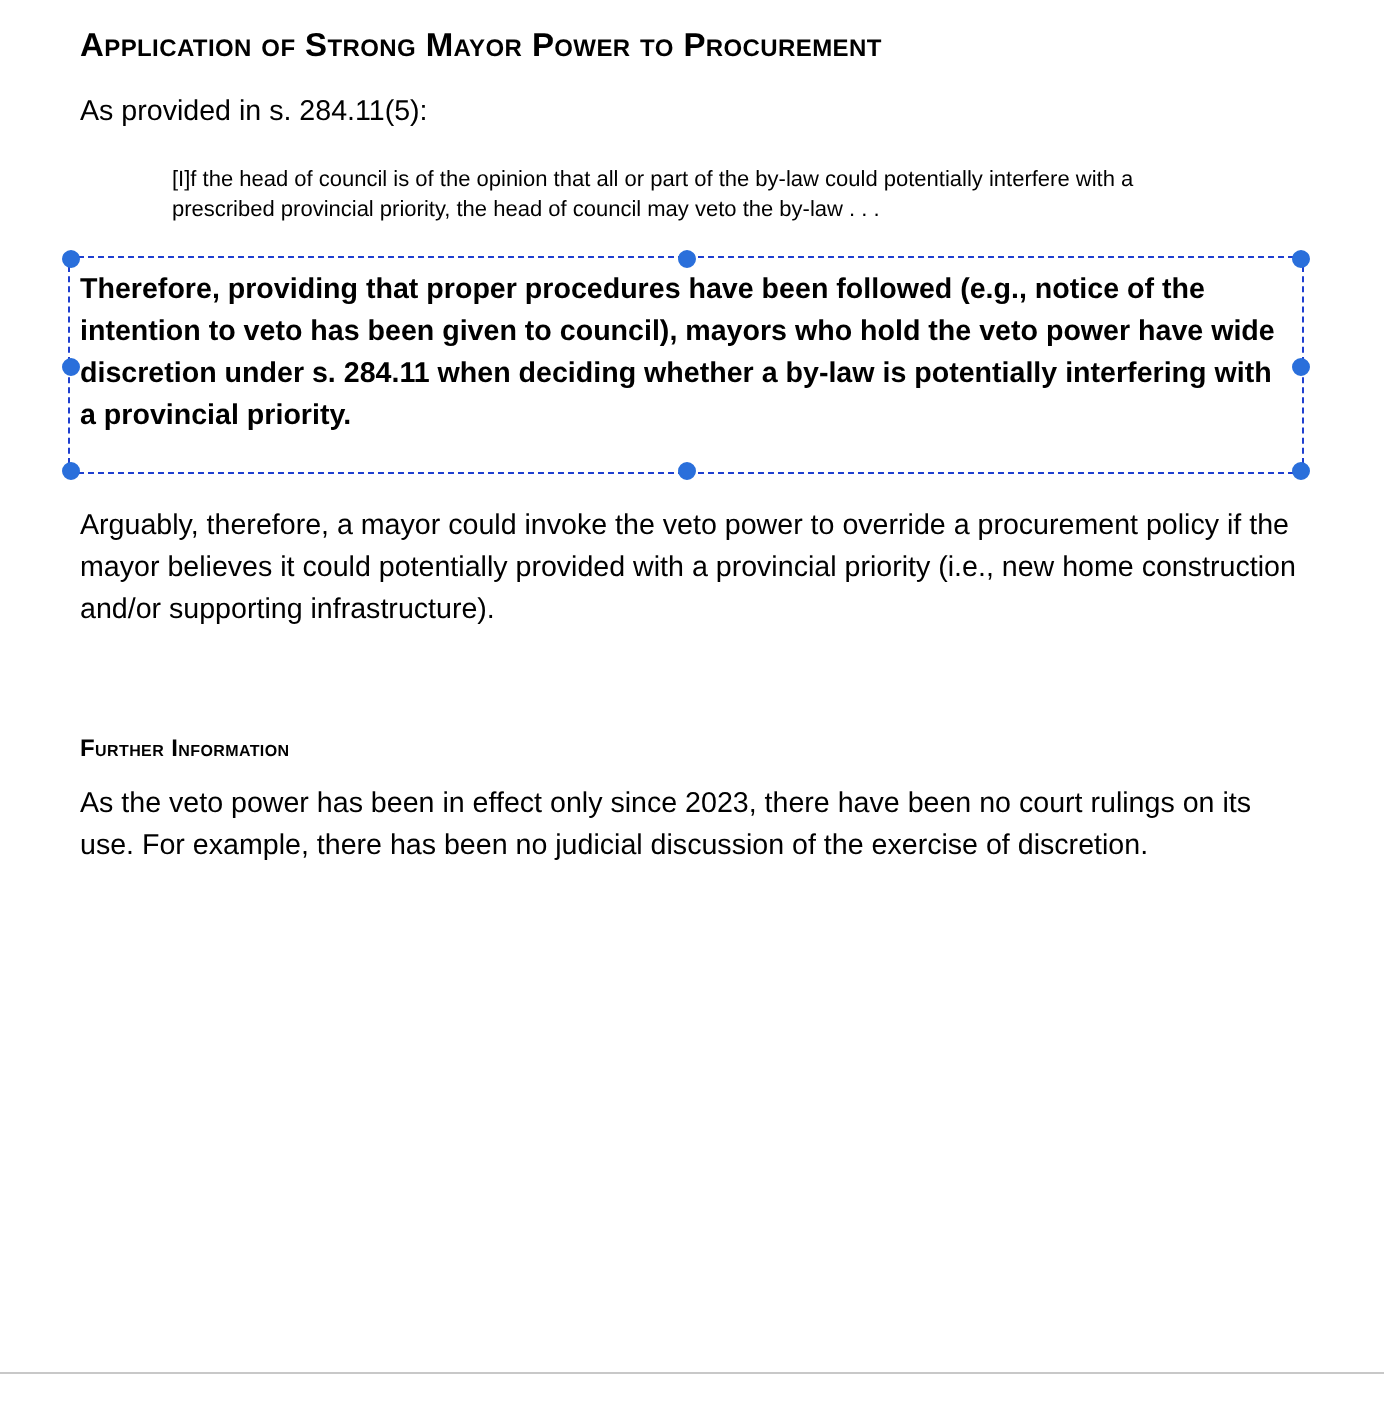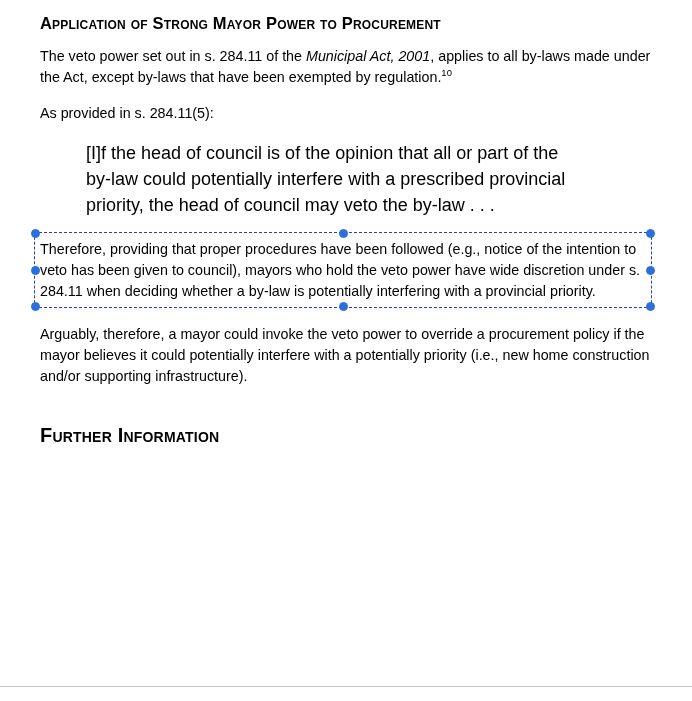--- a/index.html
+++ b/index.html
@@ -31,55 +31,55 @@
   h1.heading {
     font-size: 16.5px;
     font-weight: bold;
     letter-spacing: 0.2px;
     margin: 0 0 12px 0;
     font-variant: small-caps;
     text-transform: none;
     line-height: 1.2;
   }
   h2.heading2 {
-    font-size: 20px;
+    font-size: 12px;
     font-weight: bold;
     letter-spacing: 0.2px;
-    margin: 0 0 10px 0;
+    margin: 16px 0 10px 0;
     font-variant: small-caps;
     line-height: 1.2;
   }
   p.para {
     font-size: 14.3px;
     line-height: 1.45;
     margin: 0 0 16px 0;
   }
   p.para:last-child { margin-bottom: 0; }
   .quote {
-    font-size: 18px;
+    font-size: 11px;
     line-height: 1.45;
     margin: 0 0 14px 0;
     padding-left: 46px;
     padding-right: 80px;
   }
   .italic { font-style: italic; }
   sup {
     font-size: 9.5px;
     vertical-align: super;
     line-height: 0;
   }
   
   .selection-box {
     position: relative;
     border: 1px dashed #1f3fd0;
     padding: 6px 6px 6px 5px;
     margin: 0 0 16px -6px;
     box-sizing: border-box;
   }
-  .selection-box p.para { margin-bottom: 0; }
+  .selection-box p.para { margin-bottom: 12px; font-weight: bold; }
   .handle {
     position: absolute;
     width: 7px;
     height: 7px;
     background: #2a6fdb;
     border-radius: 50%;
     border: 1px solid #2a6fdb;
   }
   .h-tl { left: -4px; top: -4px; }
   .h-tc { left: calc(50% - 4px); top: -4px; }
@@ -111,44 +111,44 @@
 </style>
 </head>
 <body>
 
 <div class="page">
   <div class="content">
 
     <h1 class="heading">Application of Strong Mayor Power to Procurement</h1>
 
 
-    <p class="para"><span>The veto power set out in s. 284.11 of the </span><span class="italic">Municipal Act, 2001</span><span>, applies to all by-laws made under the Act, except by-laws that have been exempted by regulation.</span><sup>10</sup></p>
 
 
     <p class="para">As provided in s. 284.11(5):</p>
 
     <div class="quote">[I]f the head of council is of the opinion that all or part of the by-law could potentially interfere with a prescribed provincial priority, the head of council may veto the by-law . . .</div>
 
     <div class="selection-box">
       <p class="para">Therefore, providing that proper procedures have been followed (e.g., notice of the intention to veto has been given to council), mayors who hold the veto power have wide discretion under s. 284.11 when deciding whether a by-law is potentially interfering with a provincial priority.</p>
       <span class="handle h-tl"></span>
       <span class="handle h-tc"></span>
       <span class="handle h-tr"></span>
       <span class="handle h-ml"></span>
       <span class="handle h-mr"></span>
       <span class="handle h-bl"></span>
       <span class="handle h-bc"></span>
       <span class="handle h-br"></span>
     </div>
 
-    <p class="para">Arguably, therefore, a mayor could invoke the veto power to override a procurement policy if the mayor believes it could potentially interfere with a potentially priority (i.e., new home construction and/or supporting infrastructure).</p>
+    <p class="para">Arguably, therefore, a mayor could invoke the veto power to override a procurement policy if the mayor believes it could potentially provided with a provincial priority (i.e., new home construction and/or supporting infrastructure).</p>
 
     <div class="spacer-lg"></div>
 
     <h2 class="heading2">Further Information</h2>
 
+    <p class="para">As the veto power has been in effect only since 2023, there have been no court rulings on its use. For example, there has been no judicial discussion of the exercise of discretion.</p>
 
 
   </div>
 
   <div class="bottom-rule"></div>
   <div class="bottom-band"></div>
 </div>
 
 </body></html>

